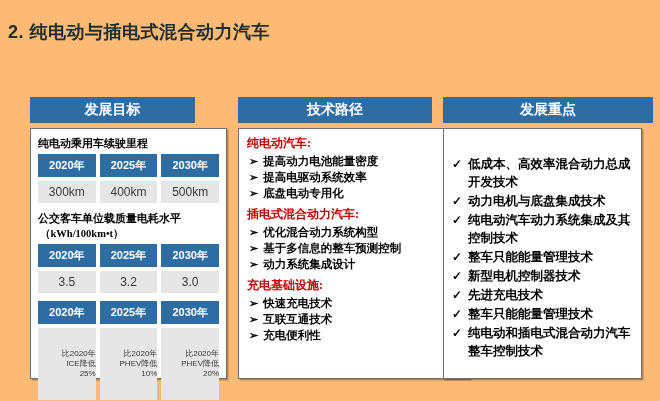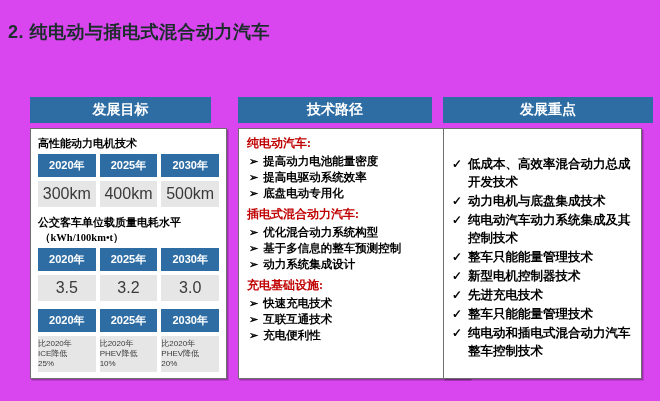--- a/index.html
+++ b/index.html
@@ -1,48 +1,48 @@
 <!DOCTYPE html>
 <html><head>
 <meta charset="utf-8">
 <style>
   * { margin:0; padding:0; box-sizing:border-box; }
   html,body { width:660px; height:401px; background:#ffffff; overflow:hidden;
               font-family:"Liberation Sans", sans-serif; }
-  .stage { position:relative; width:660px; height:401px; background:#d946ef; }
+  .stage { position:relative; width:660px; height:401px; background:#fdba74; }
 
   .page-title { position:absolute; left:8px; top:20px; font-size:18px; font-weight:bold;
                 color:#1c2e2b; letter-spacing:0.5px; }
 
   .col-header { position:absolute; top:97px; height:26px; background:#2e6da4;
                 color:#ffffff; font-weight:bold; font-size:14px; text-align:center;
                 line-height:26px; font-family:"Liberation Serif", serif; }
-  .h-goals { left:30px;  width:181px; }
+  .h-goals { left:30px;  width:165px; }
   .h-path  { left:238px; width:194px; }
   .h-focus { left:443px; width:210px; }
 
   .box { position:absolute; top:128px; height:251px; background:#ffffff;
          border:1px solid #6f6f6f; box-shadow:1.5px 1.5px 0 rgba(0,0,0,0.28); }
   .b-goals { left:30px;  width:197px; padding:7px 7px 4px 7px; }
   .b-path  { left:238px; width:232px; padding:6px 8px 4px 8px; }
   .b-focus { left:443px; width:199px; padding:26px 6px 4px 8px; }
 
   
   .tgroup { margin-bottom:8px; }
   .tlabel { font-size:11px; font-weight:bold; color:#000;
             font-family:"Liberation Serif", serif; line-height:14px; margin-bottom:4px; }
   .tsub   { font-size:10.5px; font-weight:bold; color:#000;
             font-family:"Liberation Serif", serif; line-height:13px; margin:-2px 0 4px 2px; }
   .grid3 { display:grid; grid-template-columns:1fr 1fr 1fr; gap:4px; }
   .yh  { background:#2e6da4; color:#fff; font-weight:bold; font-size:11px;
          text-align:center; padding:4px 0; }
-  .val { background:#e7e6e6; color:#3a3a3a; font-size:16px; text-align:center;
+  .val { background:#e7e6e6; color:#3a3a3a; font-size:12px; text-align:center;
          padding:4px 0; }
   .val-sm { background:#e7e6e6; color:#3a3a3a; font-size:8px; line-height:10px;
-            text-align:left; padding:3px 0; white-space:pre-line; }
+            text-align:right; padding:21px 0; white-space:pre-line; }
 
   
   .section { margin-bottom:5px; }
   .red-title { color:#c00000; font-weight:bold; font-size:12px; line-height:16px;
                font-family:"Liberation Serif", serif; margin-bottom:2px; }
   .bitem { display:flex; gap:5px; font-size:11.5px; font-weight:bold; color:#000;
            font-family:"Liberation Serif", serif; line-height:16px; padding-left:2px; }
   .bullet { flex:0 0 auto; font-size:11px; color:#000; }
 
   
@@ -57,21 +57,21 @@
 
   <div class="page-title">2. 纯电动与插电式混合动力汽车</div>
 
   <div class="col-header h-goals">发展目标</div>
   <div class="col-header h-path">技术路径</div>
   <div class="col-header h-focus">发展重点</div>
 
   <div class="box b-goals">
 
     <div class="tgroup">
-      <div class="tlabel">高性能动力电机技术</div>
+      <div class="tlabel">纯电动乘用车续驶里程</div>
       <div class="grid3">
         <div class="yh">2020年</div>
         <div class="yh">2025年</div>
         <div class="yh">2030年</div>
         <div class="val">300km</div>
         <div class="val">400km</div>
         <div class="val">500km</div>
       </div>
     </div>
 

